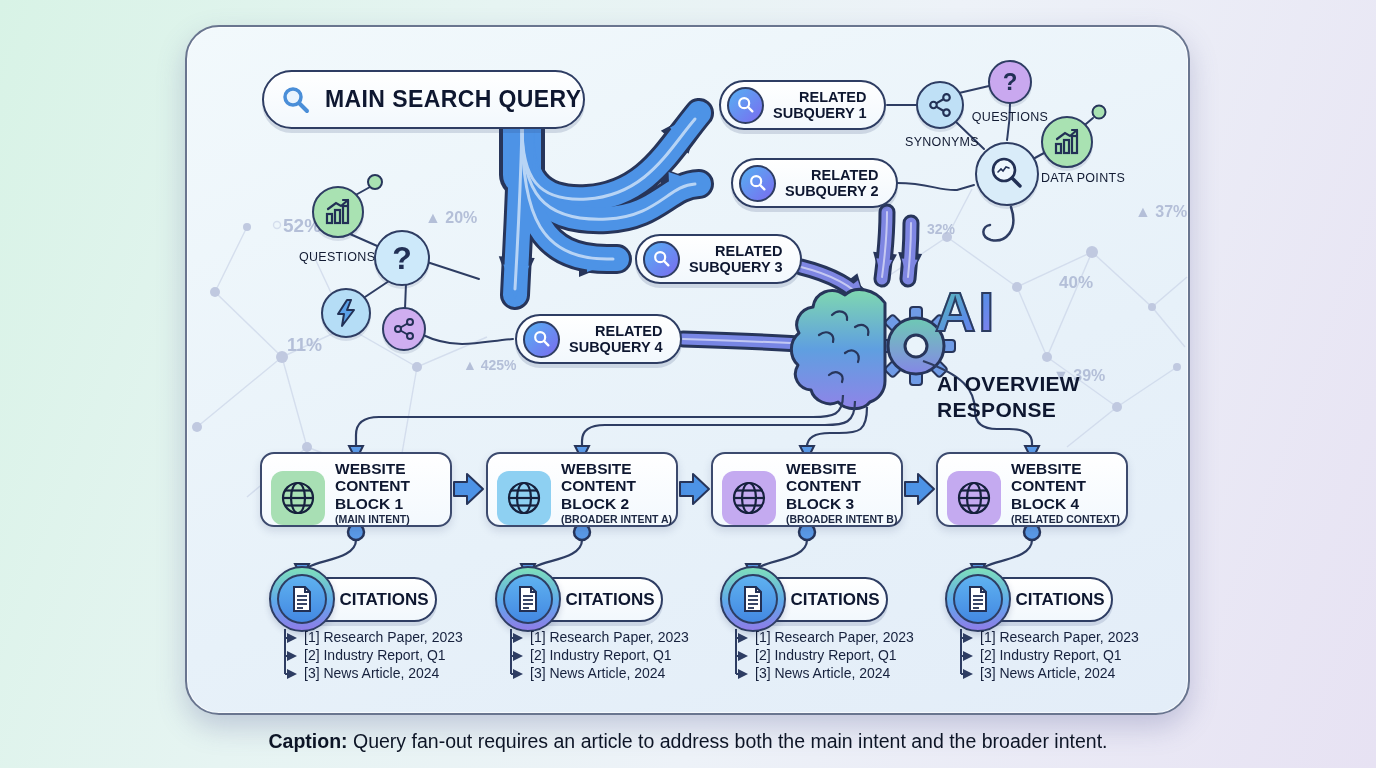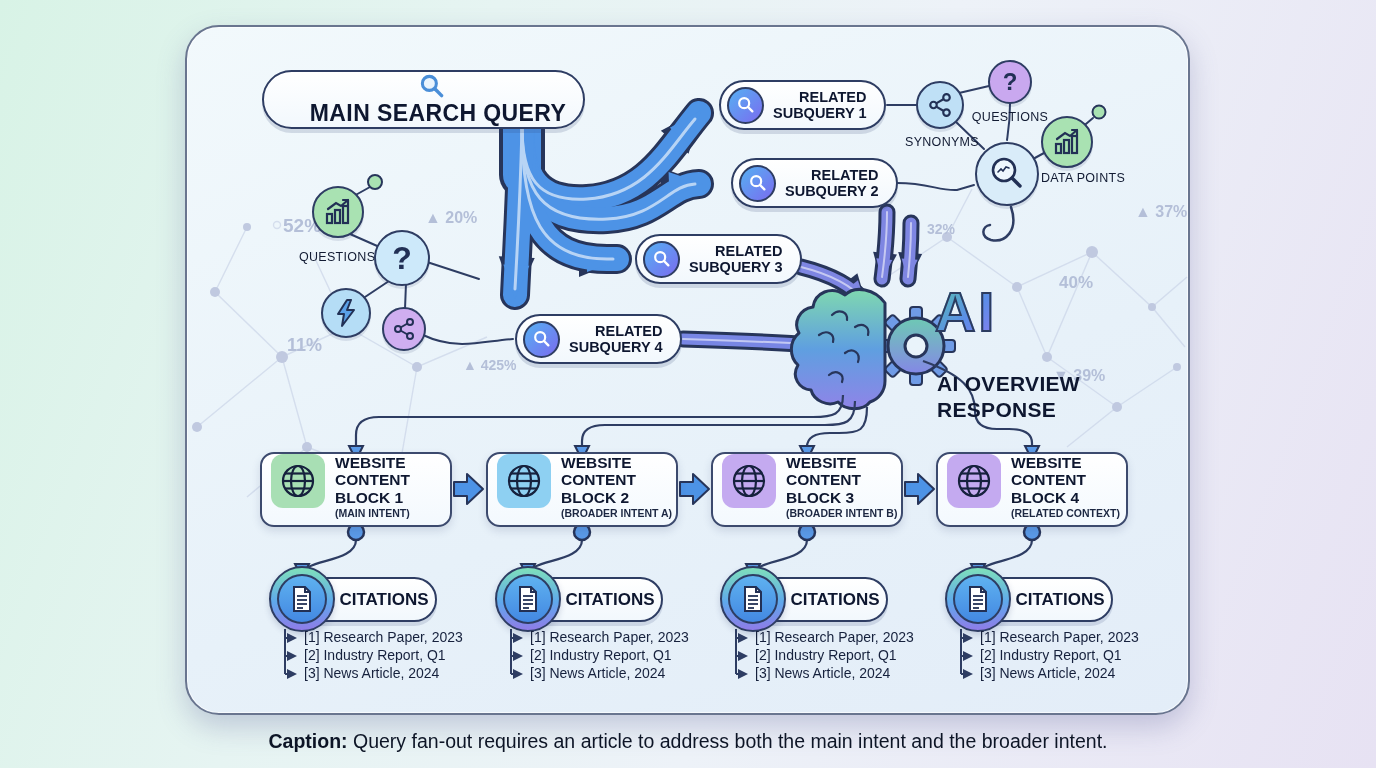--- a/index.html
+++ b/index.html
@@ -14,21 +14,21 @@
     border:2px solid #69758f; border-radius:34px;
     box-shadow:0 12px 28px rgba(90,95,150,.28), inset 0 0 0 1px #ffffffaa;
     overflow:hidden;
   }
   svg.layer{ position:absolute; left:0; top:0; width:1005px; height:690px; }
   .abs{ position:absolute; }
 
   
   .pill{ background:linear-gradient(180deg,#ffffff,#f2f8fd); border:2.5px solid #2e3d63; border-radius:999px;
     display:flex; align-items:center; box-shadow:0 4px 0 rgba(44,60,110,.16); }
-  .main-pill{ left:75px; top:43px; width:323px; height:59px; padding-left:16px;flex-direction:column; }
+  .main-pill{ left:75px; top:43px; width:323px; height:59px; padding-left:16px; }
   .main-pill .txt{ font-size:23px; font-weight:800; letter-spacing:.4px; margin-left:13px; color:#0e1730;}
   .sub-pill{ width:167px; height:50px; padding-left:6px;text-align:right; }
   .sub-pill .icirc{ width:37px; height:37px; border-radius:50%; flex:0 0 37px;
     background:linear-gradient(135deg,#56b0f2,#7a6cf0); border:2px solid #2e3d63;
     display:flex; align-items:center; justify-content:center; }
   .sub-pill .txt{ font-size:14.5px; font-weight:800; line-height:1.12; margin-left:9px; color:#0e1730;}
 
   
   .circ{ position:absolute; border:2.5px solid #2e3d63; border-radius:50%;
     display:flex; align-items:center; justify-content:center; transform:translate(-50%,-50%);
@@ -39,21 +39,21 @@
 
   
   .ai-big{ left:748px; top:252px; font-size:56px; font-weight:800; letter-spacing:3px;
     background:linear-gradient(135deg,#56c9a6 0%,#5b8de8 55%,#8f7bf0 100%);
     -webkit-background-clip:text; background-clip:text; color:transparent;
     -webkit-text-stroke:2px #2c3c60; }
   .ai-sub{ left:750px; top:328px; font-size:21px; font-weight:800; color:#0e1730; line-height:1.25; letter-spacing:.3px;margin-top:16px;}
 
   
   .wblock{ width:192px; height:75px; top:425px; background:linear-gradient(180deg,#ffffff,#f3f9fe);
-    border:2px solid #3c4a6e; border-radius:14px; display:flex; align-items:flex-start;
+    border:2px solid #3c4a6e; border-radius:14px; display:flex; align-items:flex-end;
     box-shadow:0 4px 8px rgba(44,60,110,.15); padding-left:9px;}
   .wicon{ width:54px; height:54px; border-radius:12px; border:0; flex:0 0 54px;
     display:flex; align-items:center; justify-content:center; }
   .c-green{ background:#a8dfb4; } .c-blue{ background:#8ed0f2; } .c-purple{ background:#c4aaf0; }
   .wtxt{ margin-left:10px; }
   .wtxt .t{ font-size:15.5px; font-weight:800; line-height:1.12; color:#0e1730;}
   .wtxt .s{ font-size:10.5px; font-weight:700; color:#1c2742; margin-top:1px; }
 
   
   .cit-pill{ position:absolute; top:550px; width:140px; height:45px; background:linear-gradient(180deg,#ffffff,#f2f8fd);

